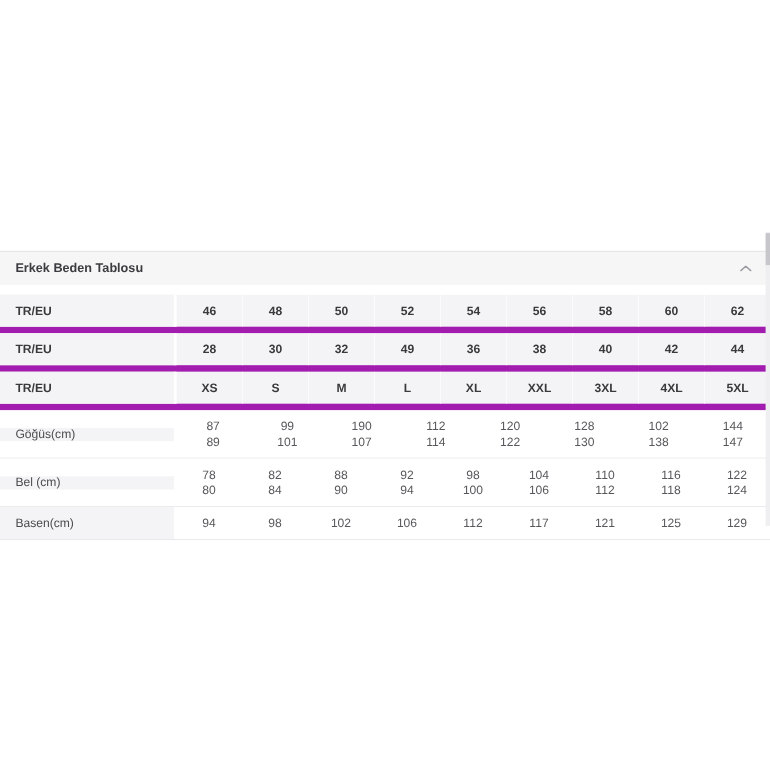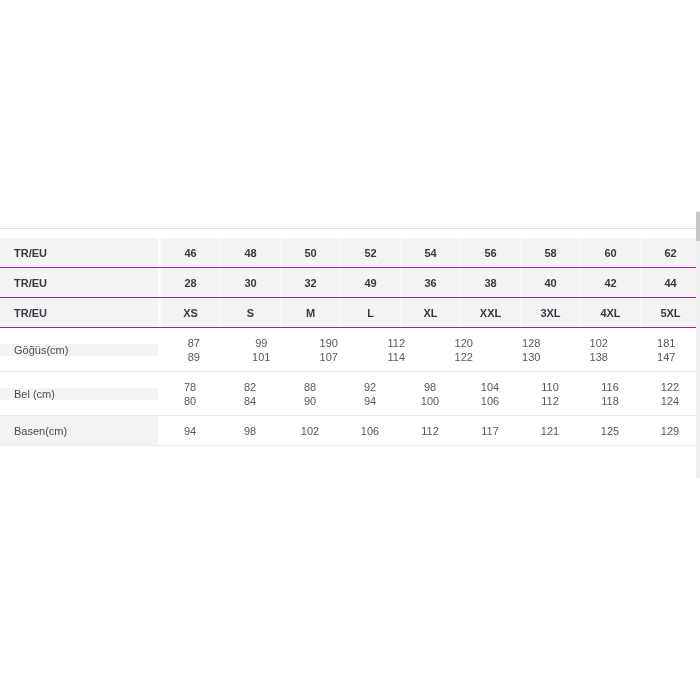--- a/index.html
+++ b/index.html
@@ -49,21 +49,21 @@
   .trow {
     display: flex;
     align-items: stretch;
     height: 29px;
     border-bottom: 1px solid var(--border_light, #ebebee);
     background: #ffffff;
   }
   .trow.double { height: 43px; align-items: center; }
   .trow.shaded {
     background: var(--shaded_row_bg, #f4f4f6);
-    border-bottom: 1px solid #a21caf;
+    border-bottom: 6px solid #a21caf;
   }
   .cell {
     font-size: 11px;
     color: var(--value_text, #58585c);
     display: flex;
     flex-direction: column;
     justify-content: center;
   }
   .cell.label {
     width: 160px;
@@ -100,20 +100,28 @@
     height: 29px;
     background: var(--scrollbar_thumb, #c7c7cb);
   }
 </style>
 </head>
 <body>
 
 <div class="viewport">
 
   <section class="accordion">
+    <div class="accordion-header">
+      <span class="accordion-title">Erkek Beden Tablosu</span>
+      <span class="chevron">
+        <svg width="12" height="8" viewBox="0 0 12 8">
+          <polyline points="1.5,6 6,2 10.5,6" fill="none" stroke="#9a9aa0" stroke-width="1.3" stroke-linecap="round" stroke-linejoin="round"></polyline>
+        </svg>
+      </span>
+    </div>
 
     <div class="size-table" id="size-table">
         <div class="trow shaded">
           <div class="cell label bold">TR/EU</div>
           <div class="cell val bold">46</div>
           <div class="cell val bold">48</div>
           <div class="cell val bold">50</div>
           <div class="cell val bold">52</div>
           <div class="cell val bold">54</div>
           <div class="cell val bold">56</div>
@@ -169,21 +177,21 @@
           </div>
           <div class="cell val">
             <div>128</div>
             <div>130</div>
           </div>
           <div class="cell val">
             <div>102</div>
             <div>138</div>
           </div>
           <div class="cell val">
-            <div>181</div>
+            <div>144</div>
             <div>147</div>
           </div>
         </div>
         <div class="trow double">
           <div class="cell label">Bel (cm)</div>
           <div class="cell val">
             <div>78</div>
             <div>80</div>
           </div>
           <div class="cell val">

